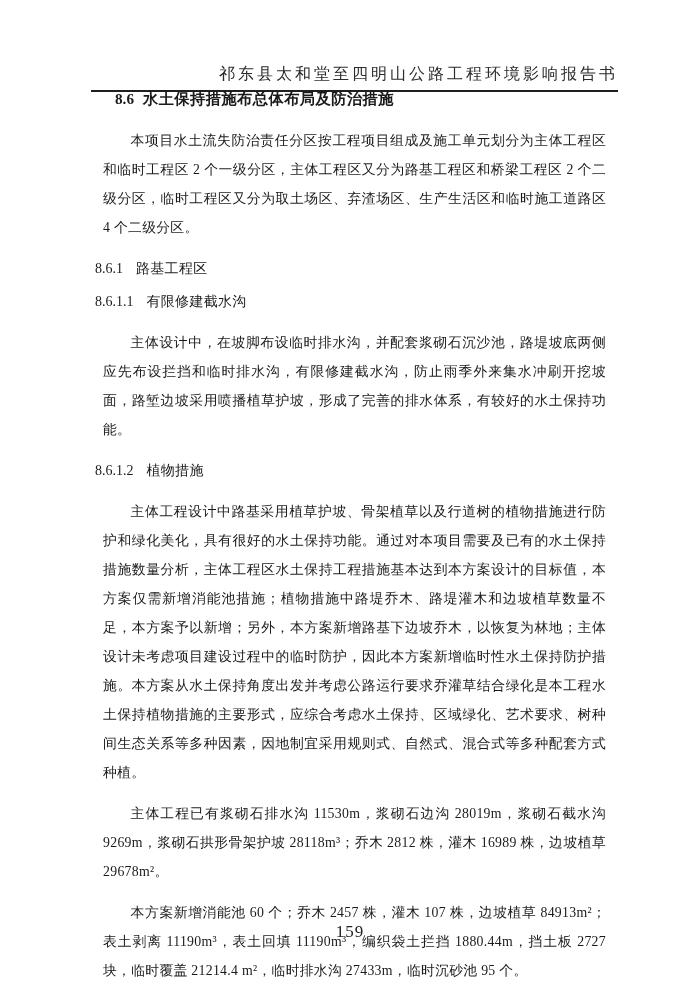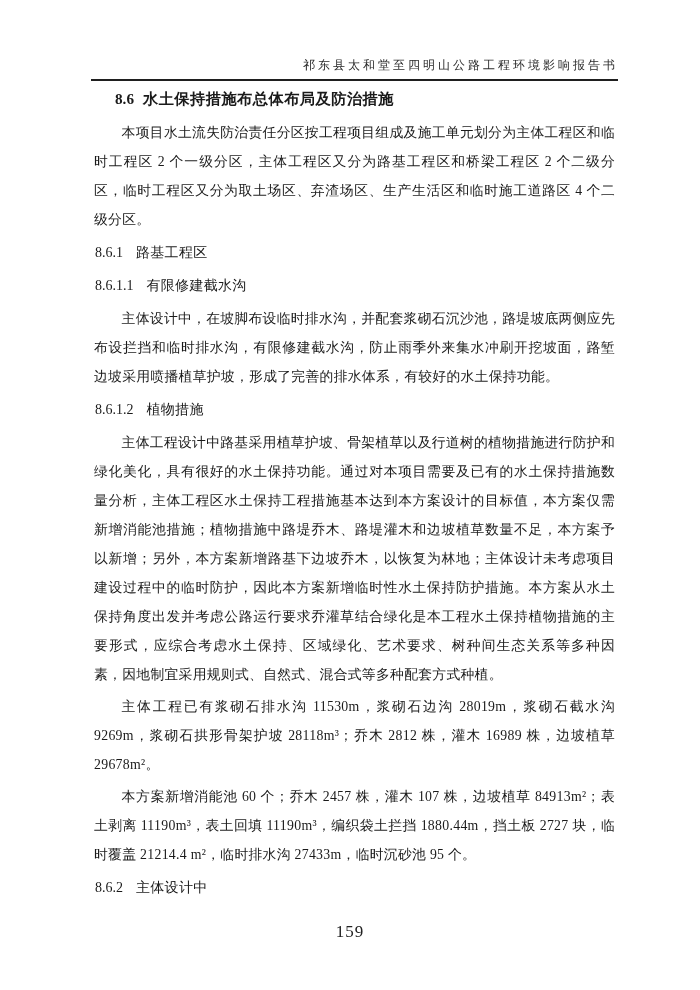--- a/index.html
+++ b/index.html
@@ -19,24 +19,25 @@
   
   .page-header {
     position: absolute;
     top: 0;
     left: 91px;
     right: 82px;
   }
   .running-title {
     display: block;
     text-align: right;
-    font-size: 12px;
+    font-size: 16px;
     letter-spacing: 3px;
     color: #2b2b2b;
-    padding-top: 57px;
+    padding-top: 41px;
+    margin-top: 23px;
   }
   .header-rule {
     height: 2px;
     background: #1f1f1f;
     margin-top: 5px;
   }
   
   .content {
     position: absolute;
     top: 80px;
@@ -56,21 +57,21 @@
   }
   .h1 .num { margin-right: 9px; letter-spacing: 0; margin-left: 24px; }
   .h2, .h3 {
     font-size: 14px;
     font-weight: normal;
     margin: 4px;
     line-height: 29px;
   }
   .h2 .num, .h3 .num { margin-right: 13px; letter-spacing: 0; }
   .para {
-    margin: 3px;
+    margin: 12px;
     text-indent: 2em;
   }
   
   .page-footer {
     position: absolute;
     left: 0;
     right: 0;
     top: 922px;
     text-align: center;
   }

